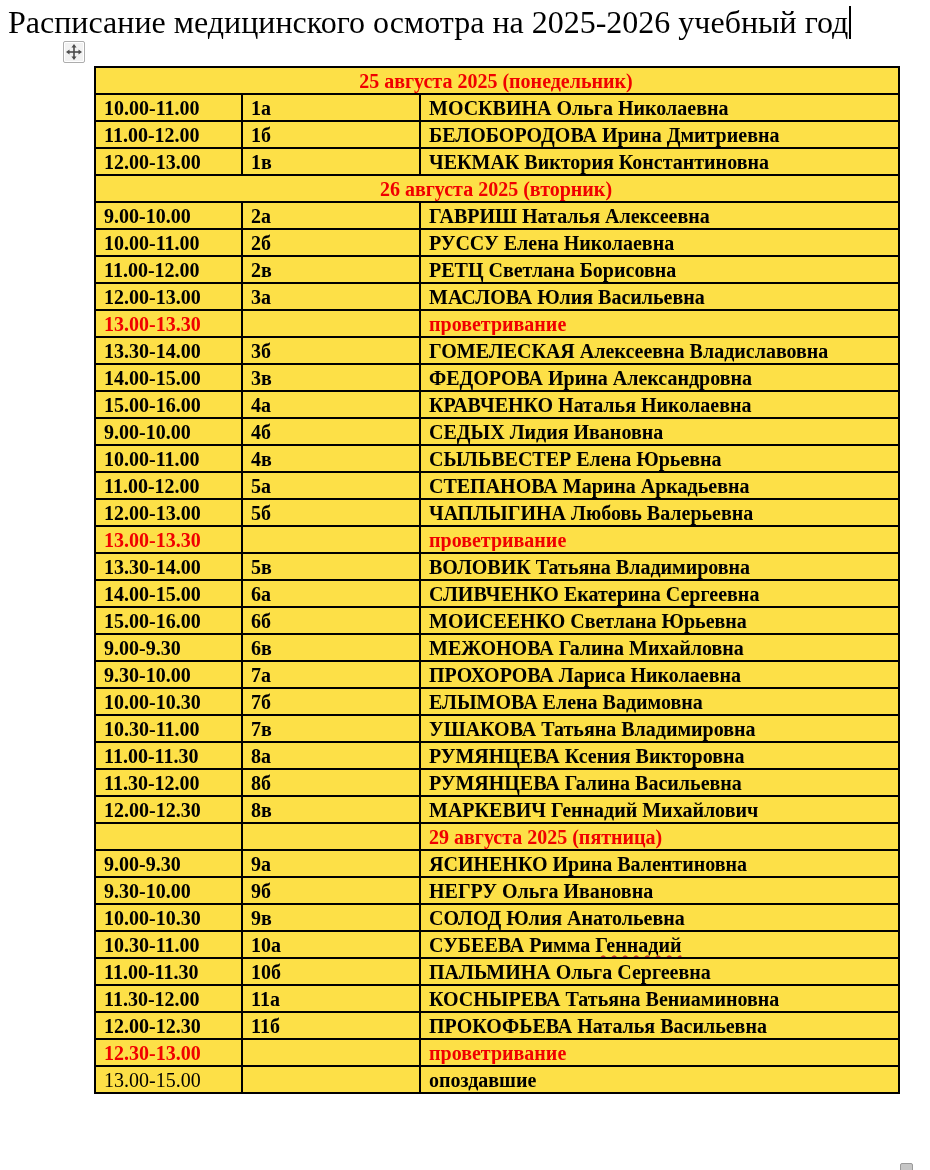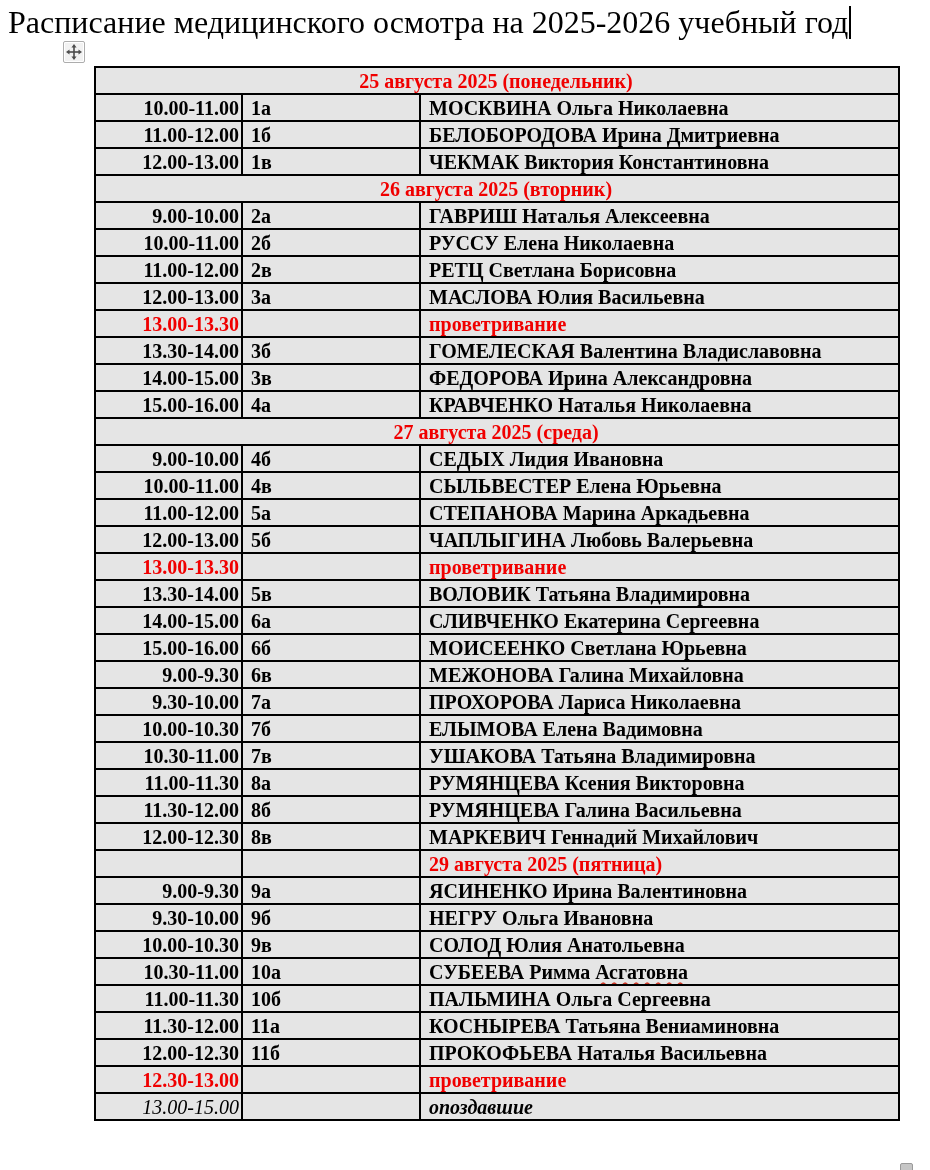--- a/index.html
+++ b/index.html
@@ -47,47 +47,47 @@
   }
   
   .tablewrap{
     position:absolute;
     left:94px; top:66px;
   }
   table.schedule{
     border-collapse:collapse;
     table-layout:fixed;
     width:804px;
-    background:#e5e5e5;
+    background:#fde047;
     padding-left:17px;
   }
   table.schedule td{
     border:2px solid var(--border-black);
     font-size:20px;
     font-weight:700;
     color:#000;
     height:25.4px;
     vertical-align:top;
     padding:2px 2px 0 8px;
     line-height:23px;
     overflow:hidden;
     white-space:nowrap;
   }
-  td.c-time{ text-align:right; }
+  td.c-time{ text-align:left; }
   td.c-group{ padding-left:0; }
   td.c-name{ padding-left:10px; }
   tr.day-merged td{
     color:var(--accent-red);
     text-align:center;
     padding-left:0;
   }
   tr.day-inline td.c-name{ color:var(--accent-red); }
-  tr.vent td{ color:var(--accent-red); }
+  tr.vent td{ color:var(--accent-red);border-radius:6px; }
   tr.late td.c-time{ font-weight:400; }
-  tr.late td{ height:24px;font-style:italic; }
+  tr.late td{ height:24px; }
   .sic{
     text-decoration:underline;
     text-decoration-style:wavy;
     text-decoration-color:var(--squiggle-red);
     text-decoration-thickness:2px;
     text-underline-offset:3px;
   }
   
   .resize-handle{
     position:absolute;
@@ -169,35 +169,32 @@
           <td class="c-name">МАСЛОВА Юлия Васильевна</td>
         </tr>
         <tr class="vent">
           <td class="c-time">13.00-13.30</td>
           <td class="c-group"></td>
           <td class="c-name">проветривание</td>
         </tr>
         <tr class="slot">
           <td class="c-time">13.30-14.00</td>
           <td class="c-group">3б</td>
-          <td class="c-name">ГОМЕЛЕСКАЯ Валентина Владиславовна</td>
+          <td class="c-name">ГОМЕЛЕСКАЯ Алексеевна Владиславовна</td>
         </tr>
         <tr class="slot">
           <td class="c-time">14.00-15.00</td>
           <td class="c-group">3в</td>
           <td class="c-name">ФЕДОРОВА Ирина Александровна</td>
         </tr>
         <tr class="slot">
           <td class="c-time">15.00-16.00</td>
           <td class="c-group">4а</td>
           <td class="c-name">КРАВЧЕНКО Наталья Николаевна</td>
         </tr>
-        <tr class="day-merged">
-          <td class="c-day" colspan="3">27 августа 2025 (среда)</td>
-        </tr>
         <tr class="slot">
           <td class="c-time">9.00-10.00</td>
           <td class="c-group">4б</td>
           <td class="c-name">СЕДЫХ Лидия Ивановна</td>
         </tr>
         <tr class="slot">
           <td class="c-time">10.00-11.00</td>
           <td class="c-group">4в</td>
           <td class="c-name">СЫЛЬВЕСТЕР Елена Юрьевна</td>
         </tr>
@@ -282,21 +279,21 @@
           <td class="c-name">НЕГРУ Ольга Ивановна</td>
         </tr>
         <tr class="slot">
           <td class="c-time">10.00-10.30</td>
           <td class="c-group">9в</td>
           <td class="c-name">СОЛОД Юлия Анатольевна</td>
         </tr>
         <tr class="slot">
           <td class="c-time">10.30-11.00</td>
           <td class="c-group">10а</td>
-          <td class="c-name">СУБЕЕВА Римма <span class="sic">Асгатовна</span></td>
+          <td class="c-name">СУБЕЕВА Римма <span class="sic">Геннадий</span></td>
         </tr>
         <tr class="slot">
           <td class="c-time">11.00-11.30</td>
           <td class="c-group">10б</td>
           <td class="c-name">ПАЛЬМИНА Ольга Сергеевна</td>
         </tr>
         <tr class="slot">
           <td class="c-time">11.30-12.00</td>
           <td class="c-group">11а</td>
           <td class="c-name">КОСНЫРЕВА Татьяна Вениаминовна</td>

